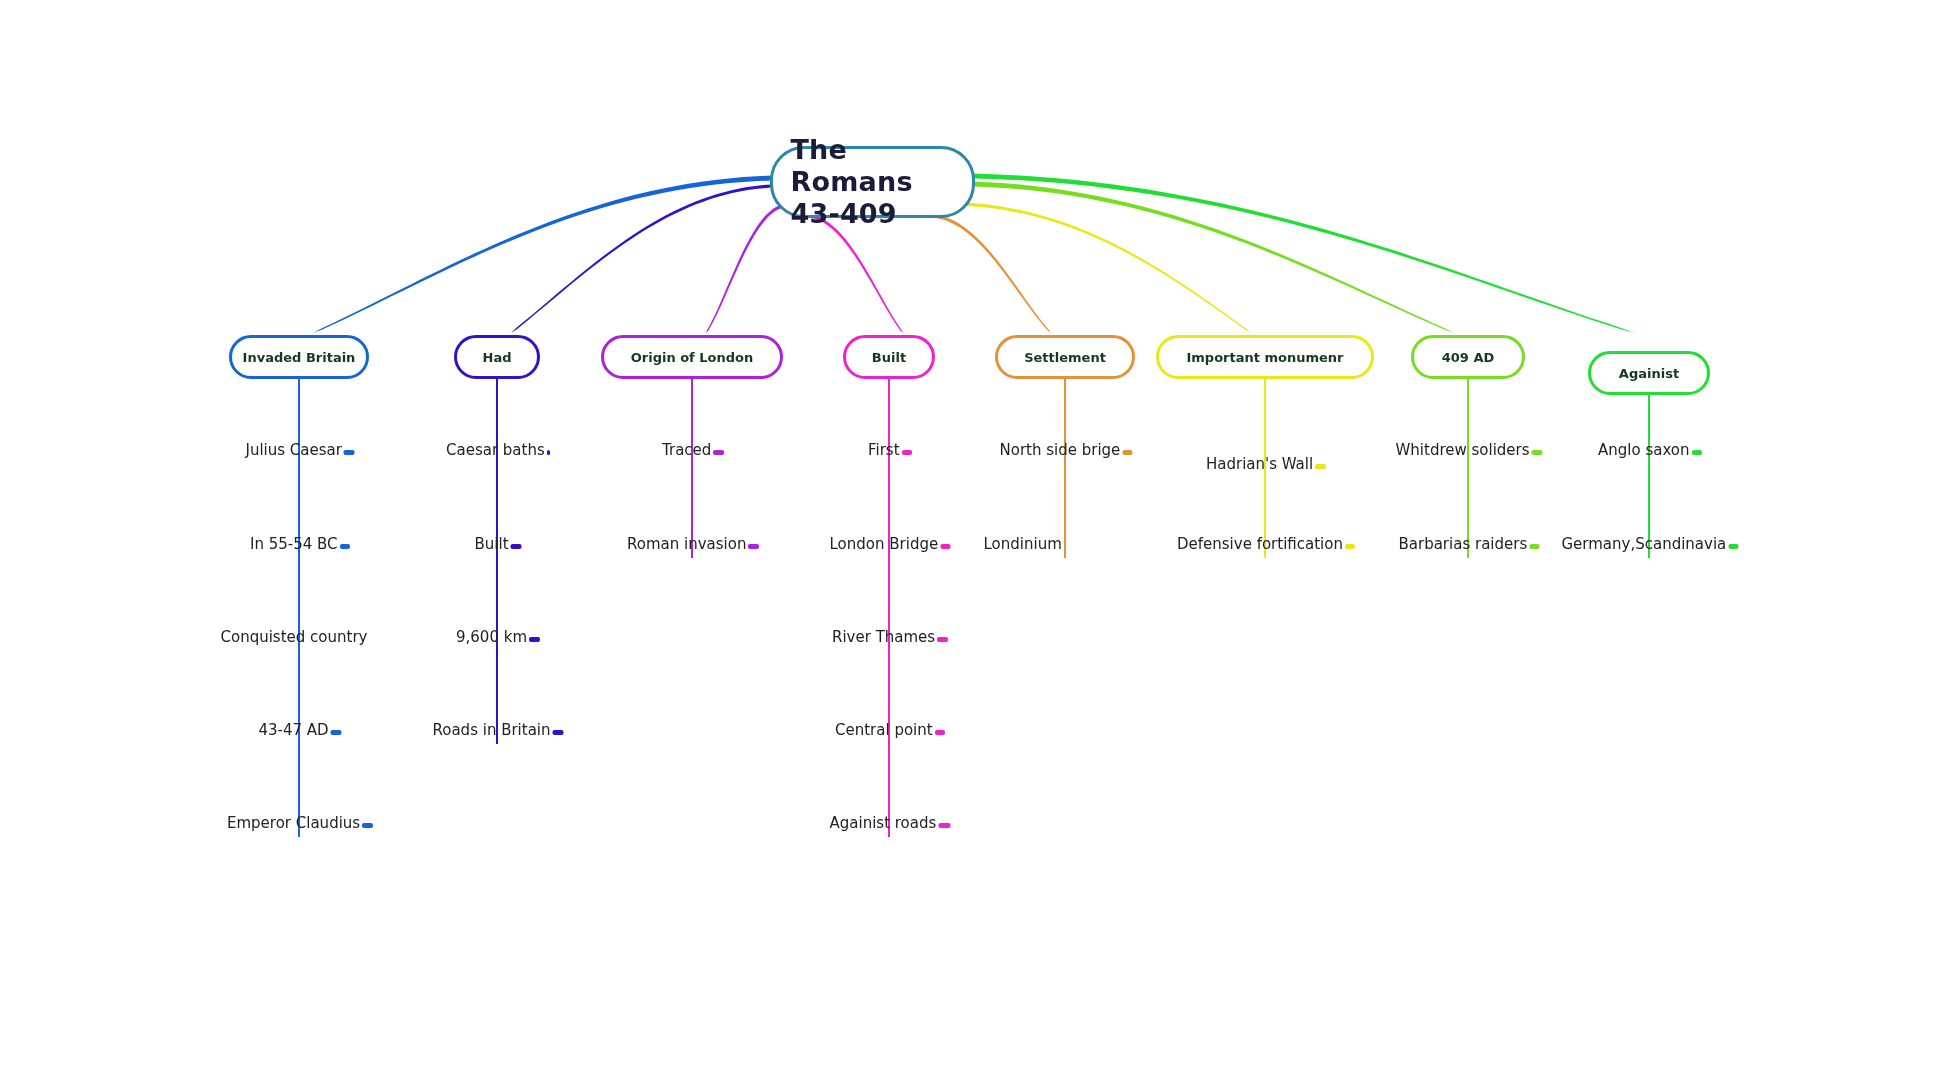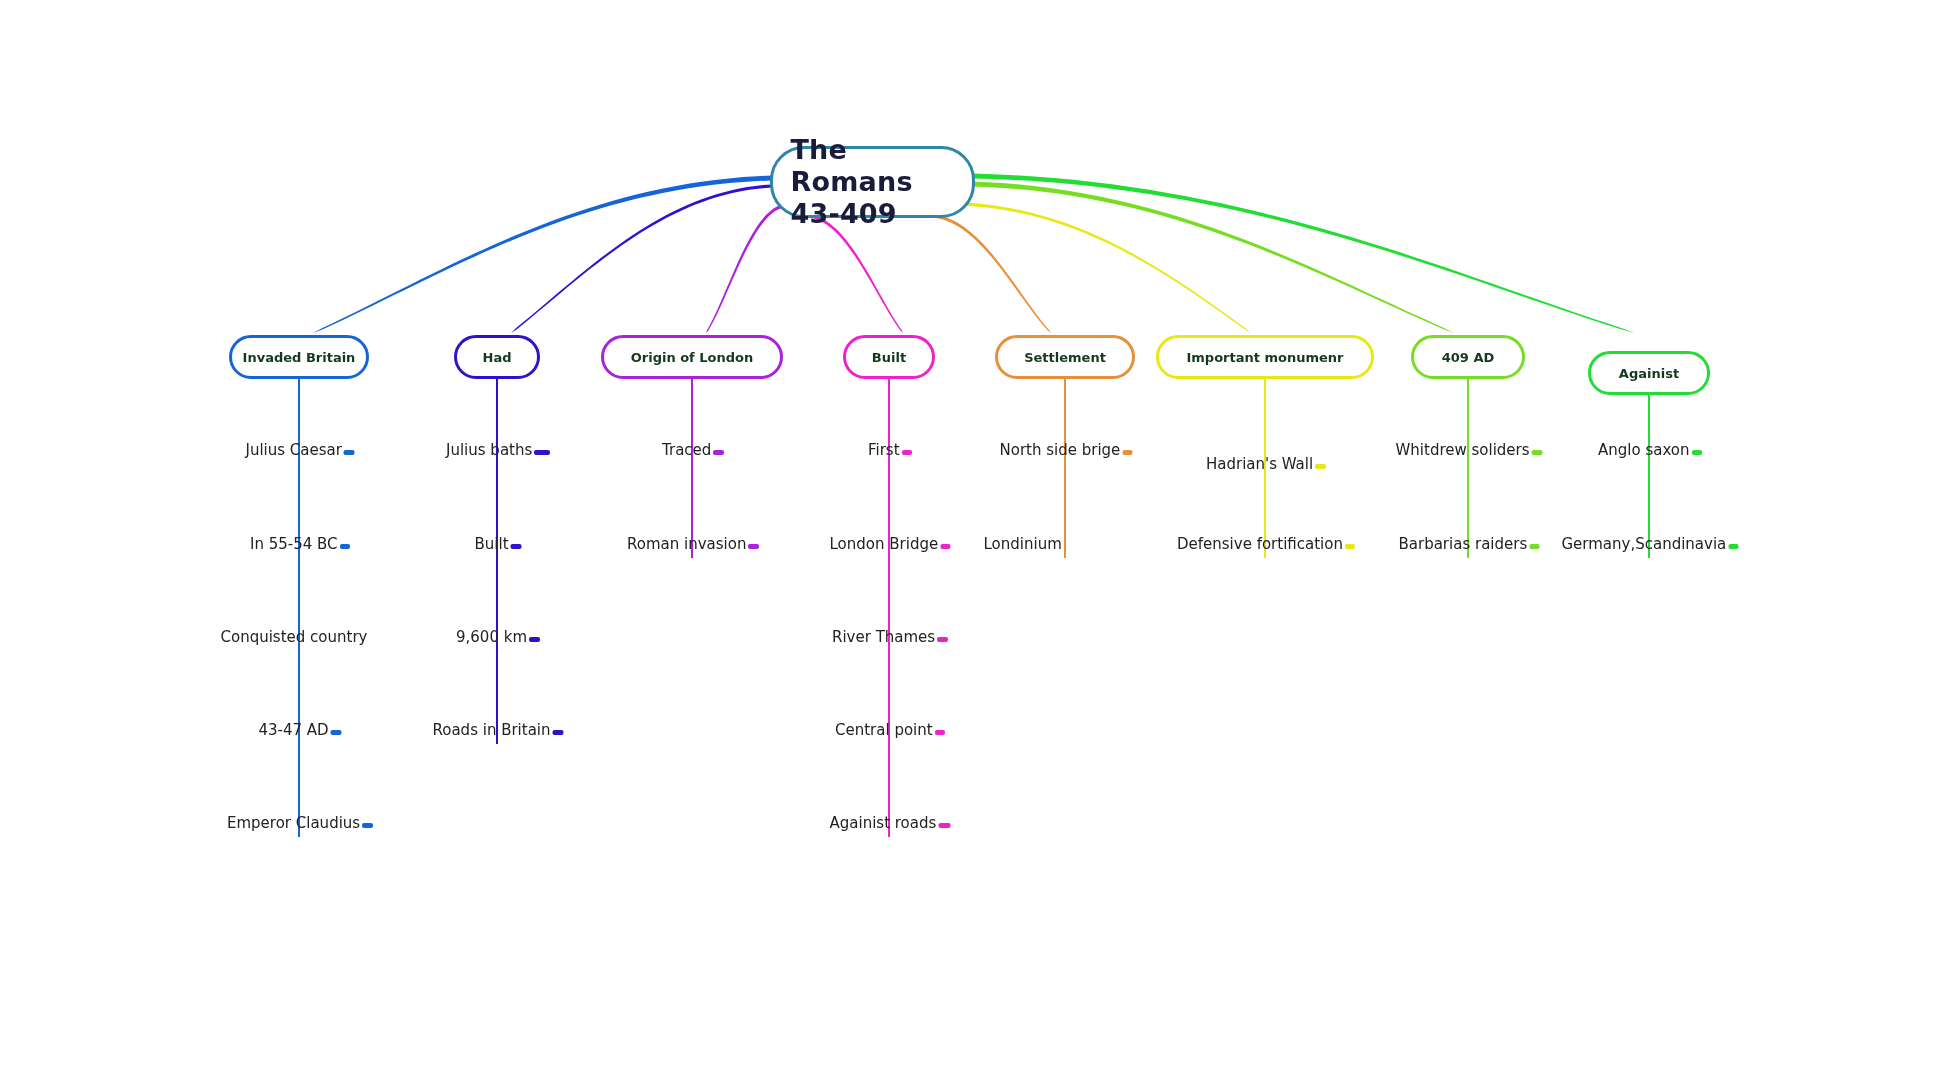--- a/index.html
+++ b/index.html
@@ -170,21 +170,21 @@
         <div class="leaf-bar" style="background: rgb(21, 101, 216);"></div>
       </div>
       <div class="leaf" style="left: 299px; top: 815px; width: 148px;">
         <div class="leaf-label">Emperor Claudius</div>
         <div class="leaf-bar" style="background: rgb(21, 101, 216);"></div>
       </div>
       <div class="branch-node" style="left: 454px; top: 335px; width: 86px; border-color: rgb(51, 17, 204);">
         <span>Had</span>
       </div>
       <div class="leaf" style="left: 497px; top: 442px; width: 106px;">
-        <div class="leaf-label">Julius baths</div>
+        <div class="leaf-label">Caesar baths</div>
         <div class="leaf-bar" style="background: rgb(51, 17, 204);"></div>
       </div>
       <div class="leaf" style="left: 497px; top: 536px; width: 49px;">
         <div class="leaf-label">Built</div>
         <div class="leaf-bar" style="background: rgb(51, 17, 204);"></div>
       </div>
       <div class="leaf" style="left: 497px; top: 629px; width: 86px;">
         <div class="leaf-label">9,600 km</div>
         <div class="leaf-bar" style="background: rgb(51, 17, 204);"></div>
       </div>

